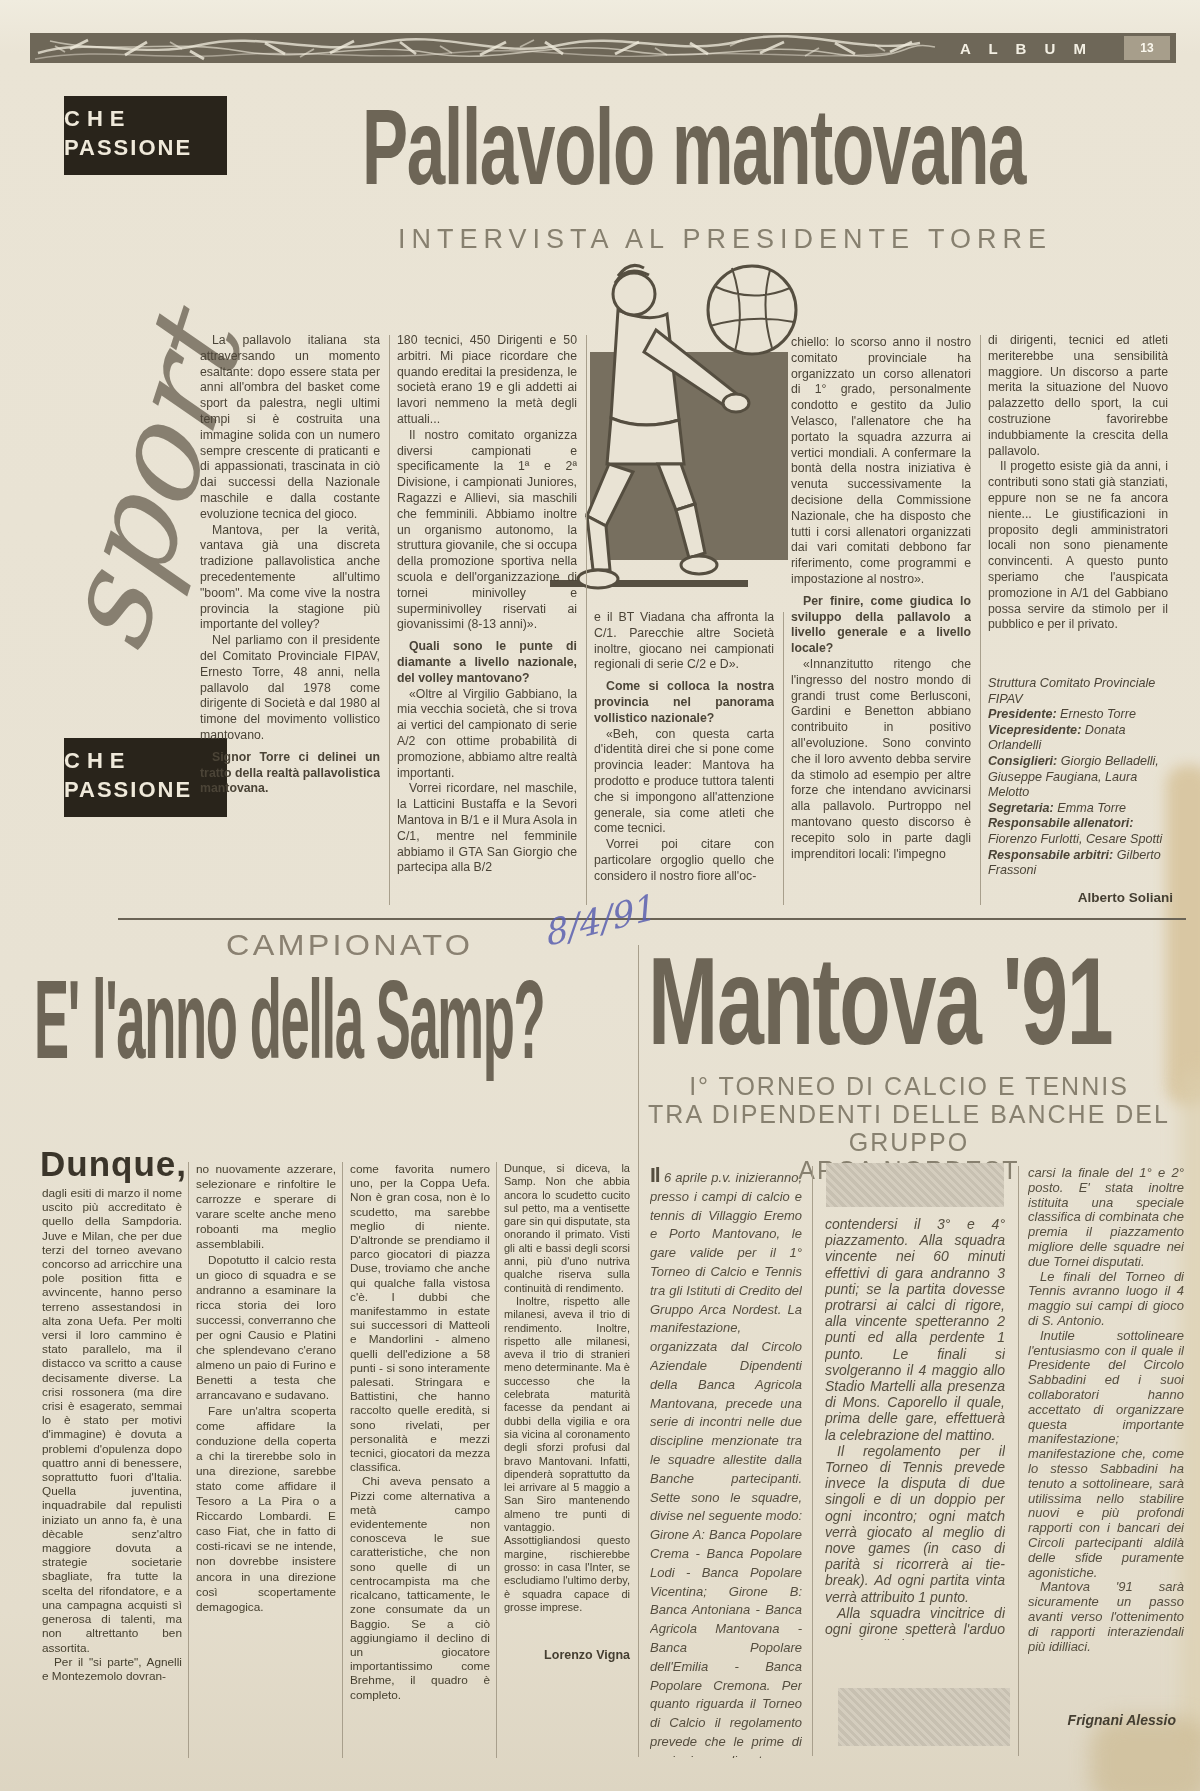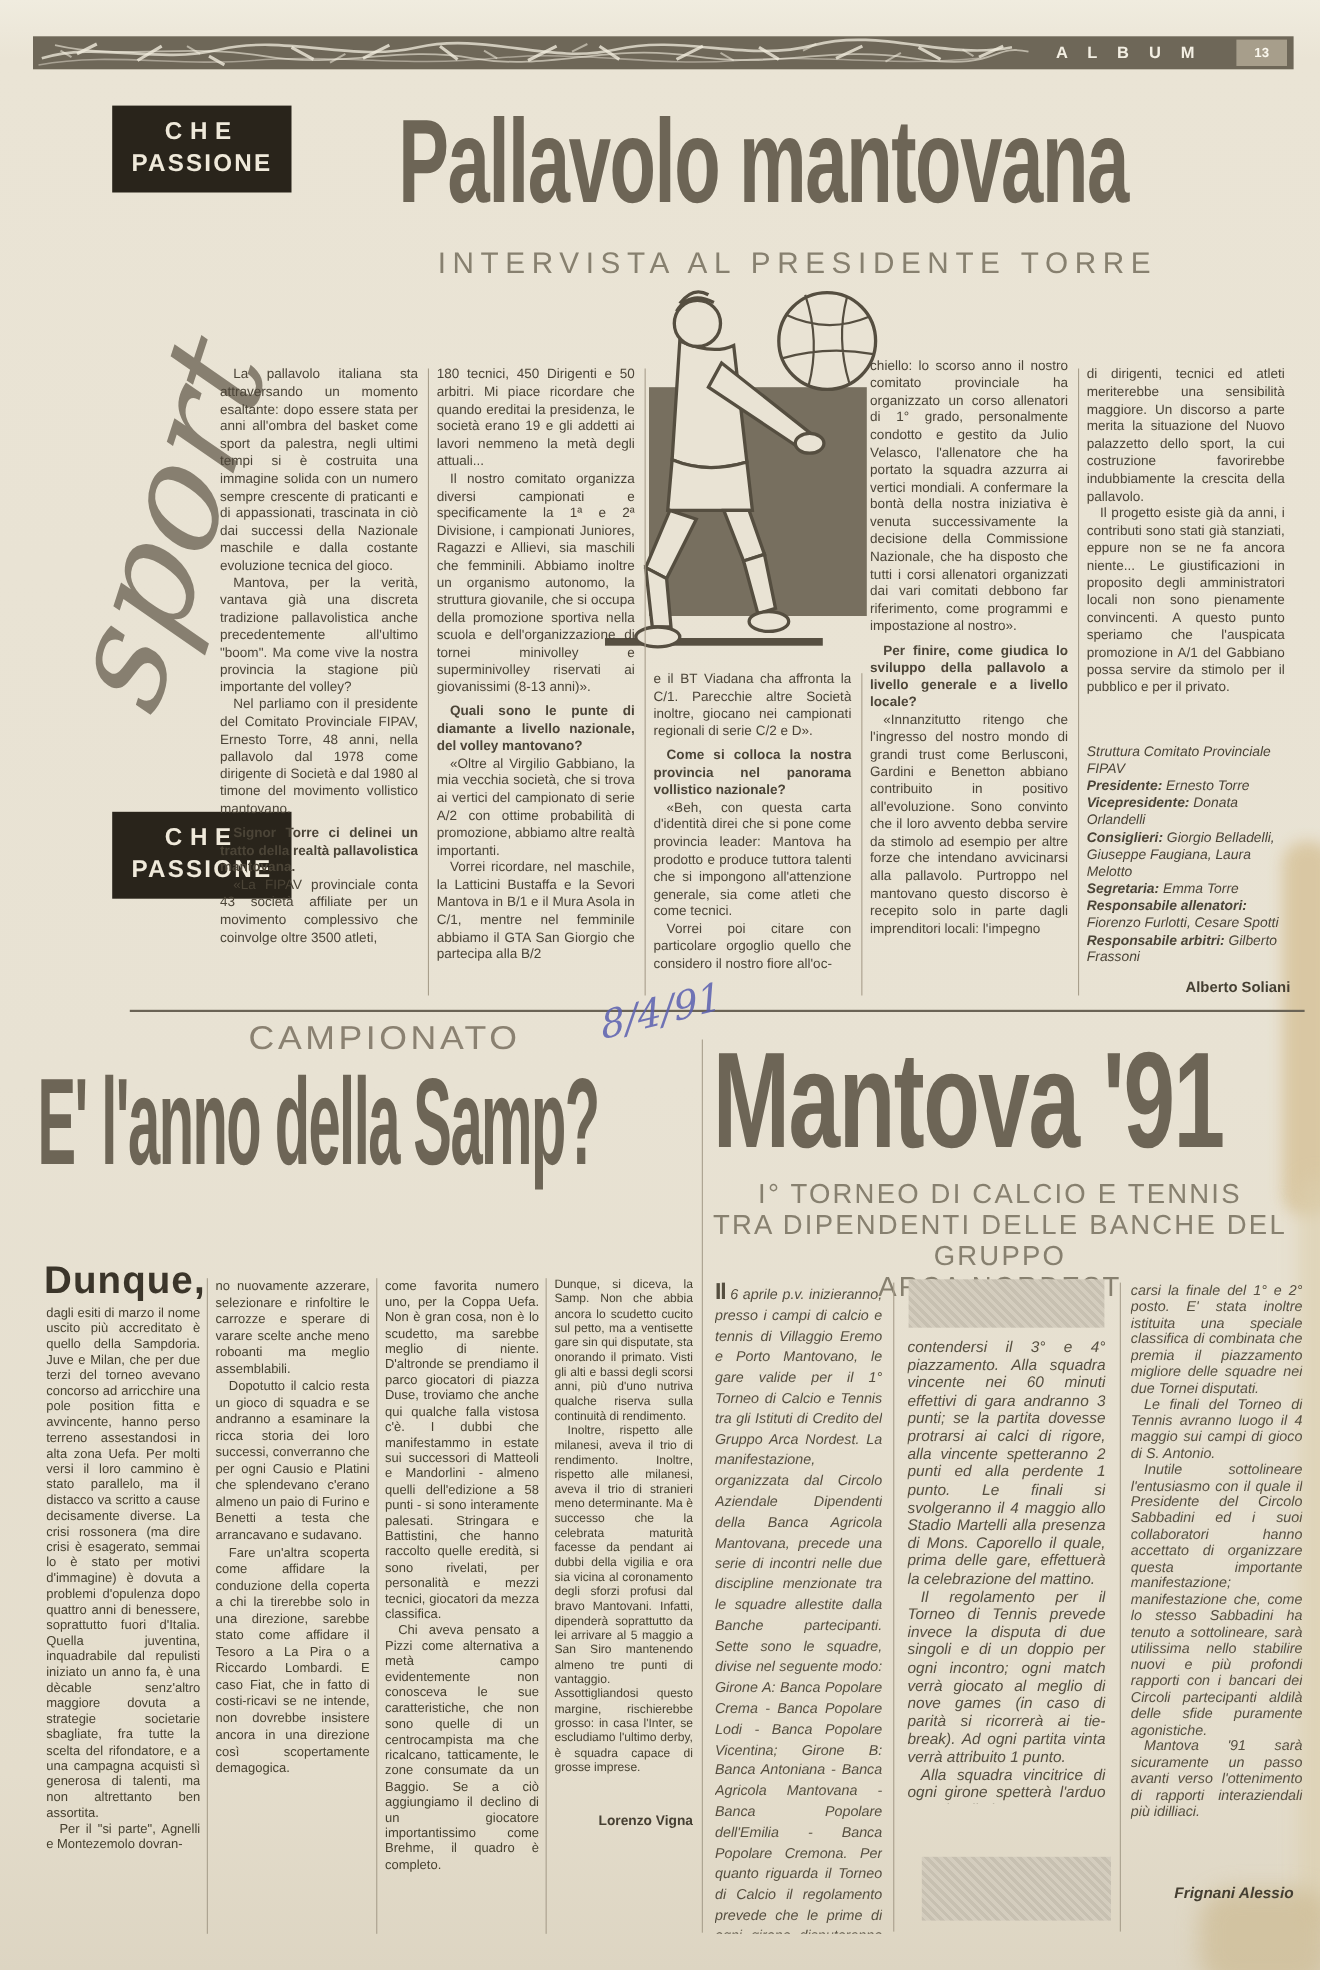--- a/index.html
+++ b/index.html
@@ -9,21 +9,21 @@
           font-family:"Liberation Sans", sans-serif; color:#4b4437; }
   .stain1 { position:absolute; right:-12px; top:765px; width:46px; height:340px; background:#d8c59e; filter:blur(7px); opacity:.9; border-radius:20px; }
   .stain2 { position:absolute; right:-14px; top:1070px; width:34px; height:680px; background:#dccfae; filter:blur(9px); opacity:.65; border-radius:20px; }
   .stain3 { position:absolute; right:-10px; bottom:-16px; width:120px; height:90px; background:#cdbb93; filter:blur(10px); opacity:.7; border-radius:30px; }
 
   .banner { position:absolute; left:30px; top:33px; width:1146px; height:30px; background:#6e6758; }
   .banner svg { position:absolute; left:0; top:0; }
   .banner-album { position:absolute; left:930px; top:7px; color:#f3efe3; font-weight:bold; font-size:15px; letter-spacing:7px; white-space:nowrap; }
   .banner-num { position:absolute; right:6px; top:3px; width:46px; height:24px; background:#a79e8b; color:#fbf8ee; font-weight:bold; font-size:12px; text-align:center; line-height:24px; }
 
-  .badge { position:absolute; left:64px; width:163px; height:79px; background:#29241b; color:#efe9da; text-align:center; font-weight:bold;margin-left:38px; }
+  .badge { position:absolute; left:64px; width:163px; height:79px; background:#29241b; color:#efe9da; font-weight:bold; }
   .badge .l1 { display:block; font-size:22px; letter-spacing:7px; margin-top:10px; }
   .badge .l2 { display:block; font-size:22px; letter-spacing:2px; margin-top:3px; }
 
   .sport-script { position:absolute; left:-58px; top:400px; width:420px; text-align:center;
                   font-family:"DejaVu Serif", serif; font-style:italic; font-size:128px; color:#7d7566;
                   transform:rotate(-72deg) skewX(-6deg); transform-origin:center; opacity:.9; }
 
   .headline { position:absolute; font-weight:bold; color:#6d6556; white-space:nowrap; transform-origin:left top; letter-spacing:-2px; }
   .hl-pallavolo { left:362px; top:84px; font-size:108px; transform:scaleX(0.64); }
   .hl-samp { left:34px; top:955px; font-size:112px; transform:scaleX(0.47); letter-spacing:-3px; }
@@ -121,36 +121,35 @@
       <circle cx="204" cy="52" r="44" fill="#e9e3d4" stroke="#554e40" stroke-width="3"></circle>
       <path d="M166,28 Q204,46 242,30 M162,68 Q204,56 246,64 M184,10 Q198,52 187,93 M222,12 Q212,50 224,90" stroke="#554e40" stroke-width="2" fill="none"></path>
     </g>
   </svg>
 
   <div class="ncol icol" style="left:200px;top:333px;height:575px;">
     <p>La pallavolo italiana sta attraversando un momento esaltante: dopo essere stata per anni all'ombra del basket come sport da palestra, negli ultimi tempi si è costruita una immagine solida con un numero sempre crescente di praticanti e di appassionati, trascinata in ciò dai successi della Nazionale maschile e dalla costante evoluzione tecnica del gioco.</p>
     <p>Mantova, per la verità, vantava già una discreta tradizione pallavolistica anche precedentemente all'ultimo "boom". Ma come vive la nostra provincia la stagione più importante del volley?</p>
     <p>Nel parliamo con il presidente del Comitato Provinciale FIPAV, Ernesto Torre, 48 anni, nella pallavolo dal 1978 come dirigente di Società e dal 1980 al timone del movimento vollistico mantovano.</p>
     <p class="q">Signor Torre ci delinei un tratto della realtà pallavolistica mantovana.</p>
-    <p>«La FIPAV provinciale conta 43 società affiliate per un movimento complessivo che coinvolge oltre 3500 atleti,</p>
   </div>
   <div class="ncol icol" style="left:397px;top:333px;height:575px;">
     <p class="noind">180 tecnici, 450 Dirigenti e 50 arbitri. Mi piace ricordare che quando ereditai la presidenza, le società erano 19 e gli addetti ai lavori nemmeno la metà degli attuali...</p>
     <p>Il nostro comitato organizza diversi campionati e specificamente la 1ª e 2ª Divisione, i campionati Juniores, Ragazzi e Allievi, sia maschili che femminili. Abbiamo inoltre un organismo autonomo, la struttura giovanile, che si occupa della promozione sportiva nella scuola e dell'organizzazione di tornei minivolley e superminivolley riservati ai giovanissimi (8-13 anni)».</p>
     <p class="q">Quali sono le punte di diamante a livello nazionale, del volley mantovano?</p>
     <p>«Oltre al Virgilio Gabbiano, la mia vecchia società, che si trova ai vertici del campionato di serie A/2 con ottime probabilità di promozione, abbiamo altre realtà importanti.</p>
     <p>Vorrei ricordare, nel maschile, la Latticini Bustaffa e la Sevori Mantova in B/1 e il Mura Asola in C/1, mentre nel femminile abbiamo il GTA San Giorgio che partecipa alla B/2</p>
   </div>
   <div class="ncol icol" style="left:594px;top:610px;height:300px;">
     <p class="noind">e il BT Viadana cha affronta la C/1. Parecchie altre Società inoltre, giocano nei campionati regionali di serie C/2 e D».</p>
     <p class="q">Come si colloca la nostra provincia nel panorama vollistico nazionale?</p>
     <p>«Beh, con questa carta d'identità direi che si pone come provincia leader: Mantova ha prodotto e produce tuttora talenti che si impongono all'attenzione generale, sia come atleti che come tecnici.</p>
     <p>Vorrei poi citare con particolare orgoglio quello che considero il nostro fiore all'oc-</p>
   </div>
-  <div class="ncol icol" style="left:791px;top:325px;height:575px;">
+  <div class="ncol icol" style="left:791px;top:335px;height:575px;">
     <p class="noind">chiello: lo scorso anno il nostro comitato provinciale ha organizzato un corso allenatori di 1° grado, personalmente condotto e gestito da Julio Velasco, l'allenatore che ha portato la squadra azzurra ai vertici mondiali. A confermare la bontà della nostra iniziativa è venuta successivamente la decisione della Commissione Nazionale, che ha disposto che tutti i corsi allenatori organizzati dai vari comitati debbono far riferimento, come programmi e impostazione al nostro».</p>
     <p class="q">Per finire, come giudica lo sviluppo della pallavolo a livello generale e a livello locale?</p>
     <p>«Innanzitutto ritengo che l'ingresso del nostro mondo di grandi trust come Berlusconi, Gardini e Benetton abbiano contribuito in positivo all'evoluzione. Sono convinto che il loro avvento debba servire da stimolo ad esempio per altre forze che intendano avvicinarsi alla pallavolo. Purtroppo nel mantovano questo discorso è recepito solo in parte dagli imprenditori locali: l'impegno</p>
   </div>
   <div class="ncol icol" style="left:988px;top:333px;height:340px;">
     <p class="noind">di dirigenti, tecnici ed atleti meriterebbe una sensibilità maggiore. Un discorso a parte merita la situazione del Nuovo palazzetto dello sport, la cui costruzione favorirebbe indubbiamente la crescita della pallavolo.</p>
     <p>Il progetto esiste già da anni, i contributi sono stati già stanziati, eppure non se ne fa ancora niente... Le giustificazioni in proposito degli amministratori locali non sono pienamente convincenti. A questo punto speriamo che l'auspicata promozione in A/1 del Gabbiano possa servire da stimolo per il pubblico e per il privato.</p>
   </div>
 
   <div class="struttura">

